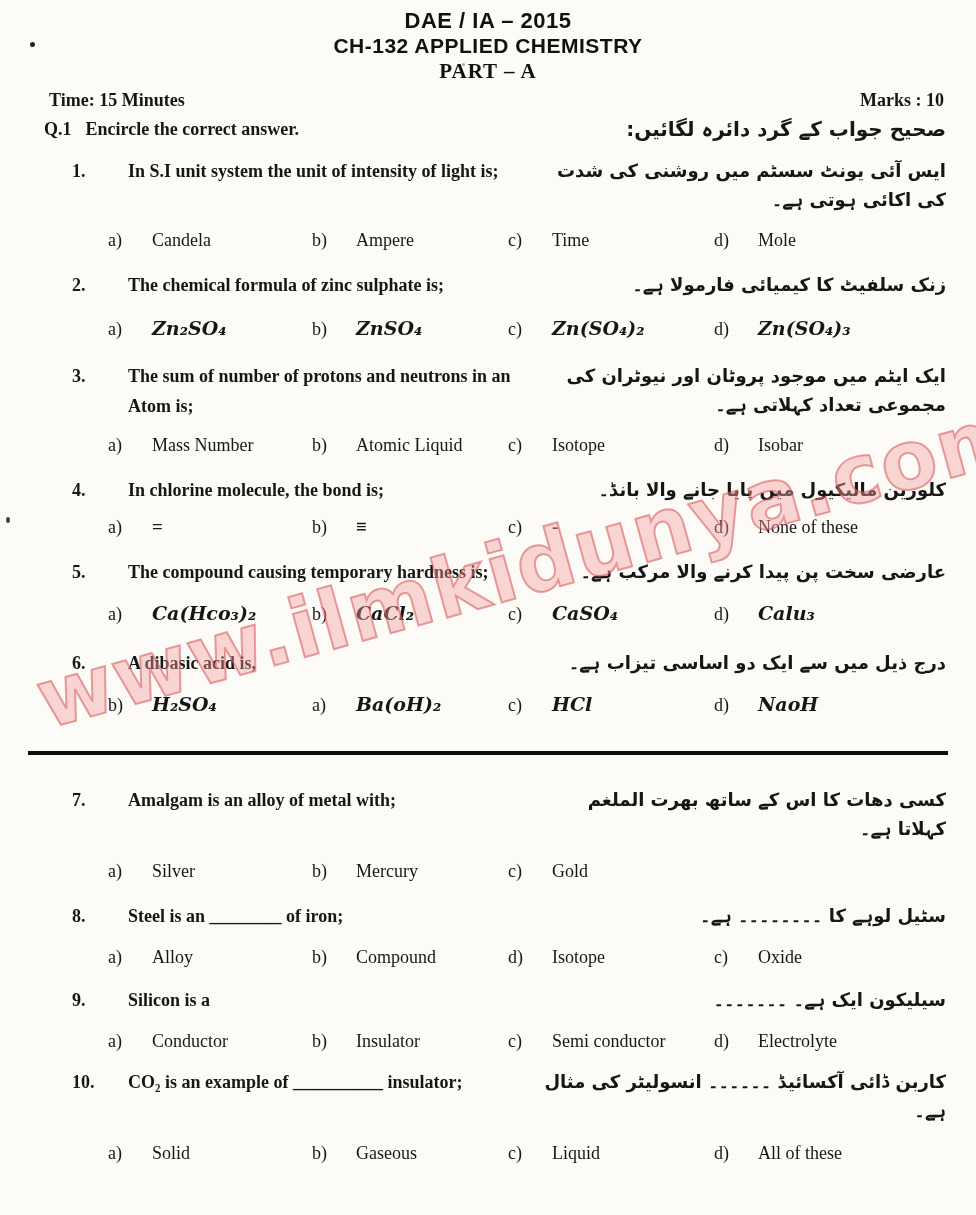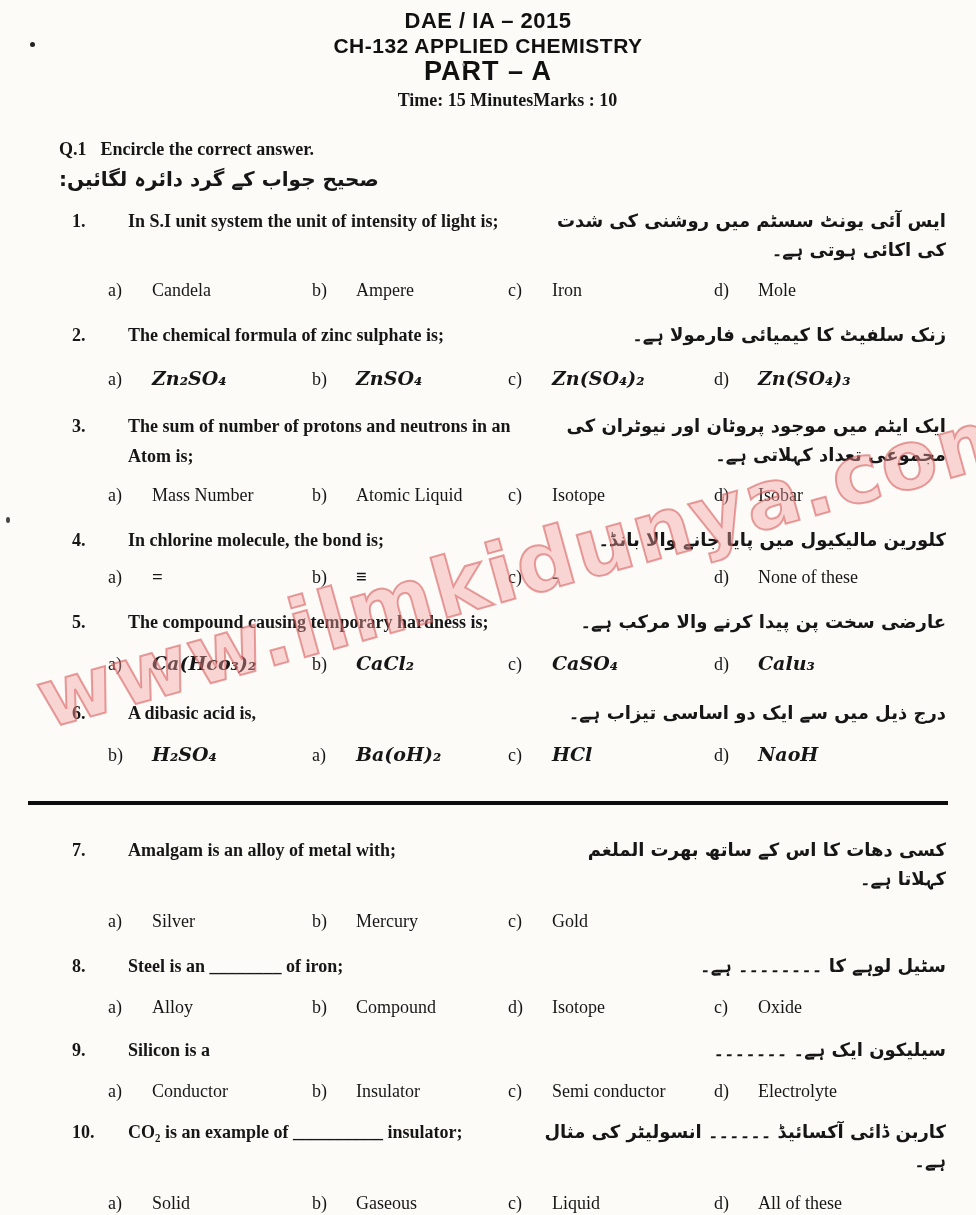--- a/index.html
+++ b/index.html
@@ -8,26 +8,26 @@
     background:#fcfbf8;color:#161616;
     font-family:"Liberation Serif","DejaVu Serif",serif;
   }
   .sheet{position:relative;width:976px;height:1215px;z-index:1;}
 
   
   .hdr{padding-top:8px;text-align:center;font-family:"Liberation Sans","DejaVu Sans",sans-serif;font-weight:bold;color:#111;}
   .hdr .h1{font-size:22px;line-height:25px;letter-spacing:.5px;}
   .hdr .h2{font-size:21px;line-height:25px;letter-spacing:.5px;}
   .hdr .h3{font-size:21px;line-height:26px;letter-spacing:.5px;}
-  .hdr .h4{font-size:27px;line-height:26px;letter-spacing:1px;}
-
-  .meta-row{display:flex;justify-content:center;margin-top:4px;padding:0 32px 0 71px;
+  .hdr .h4{font-size:21px;line-height:26px;letter-spacing:1px;font-family:Liberation Serif, serif;}
+
+  .meta-row{display:flex;justify-content:space-between;margin-top:4px;padding:0 32px 0 49px;
     font-weight:bold;font-size:18px;line-height:24px;}
 
-  .instr-row{display:flex;justify-content:space-between;align-items:flex-start;margin-top:22px;padding:0 30px 0 59px;flex-direction:column;}
+  .instr-row{display:flex;justify-content:space-between;align-items:flex-start;margin-top:2px;padding:0 30px 0 44px;}
   .instr-left{font-weight:bold;font-size:18px;line-height:30px;}
   .instr-left .qno{margin-right:14px;}
   .urdu{direction:rtl;font-weight:bold;font-size:18px;line-height:30px;font-family:"DejaVu Sans","Liberation Serif",serif;}
   .instr-row .urdu{font-size:20px;}
 
   
   .q{margin:0;}
   .q-row{display:flex;align-items:flex-start;padding:0 30px 0 72px;gap:10px;}
   .q-num{width:46px;flex:0 0 46px;font-weight:bold;font-size:18px;line-height:30px;}
   .q-text{font-weight:bold;font-size:18px;line-height:30px;flex:1 1 auto;}
@@ -92,21 +92,21 @@
 
   <div class="q mt12">
     <div class="q-row">
       <span class="q-num">1.</span>
       <span class="q-text">In S.I unit system the unit of intensity of light is;</span>
       <span class="q-urdu urdu" dir="rtl">ایس آئی یونٹ سسٹم میں روشنی کی شدت کی اکائی ہوتی ہے۔</span>
     </div>
     <div class="opts mt12">
       <span class="opt"><span class="opt-l">a)</span><span class="opt-t">Candela</span></span>
       <span class="opt"><span class="opt-l">b)</span><span class="opt-t">Ampere</span></span>
-      <span class="opt"><span class="opt-l">c)</span><span class="opt-t">Iron</span></span>
+      <span class="opt"><span class="opt-l">c)</span><span class="opt-t">Time</span></span>
       <span class="opt"><span class="opt-l">d)</span><span class="opt-t">Mole</span></span>
     </div>
   </div>
 
   <div class="q mt16">
     <div class="q-row">
       <span class="q-num">2.</span>
       <span class="q-text">The chemical formula of zinc sulphate is;</span>
       <span class="q-urdu urdu" dir="rtl">زنک سلفیٹ کا کیمیائی فارمولا ہے۔</span>
     </div>

